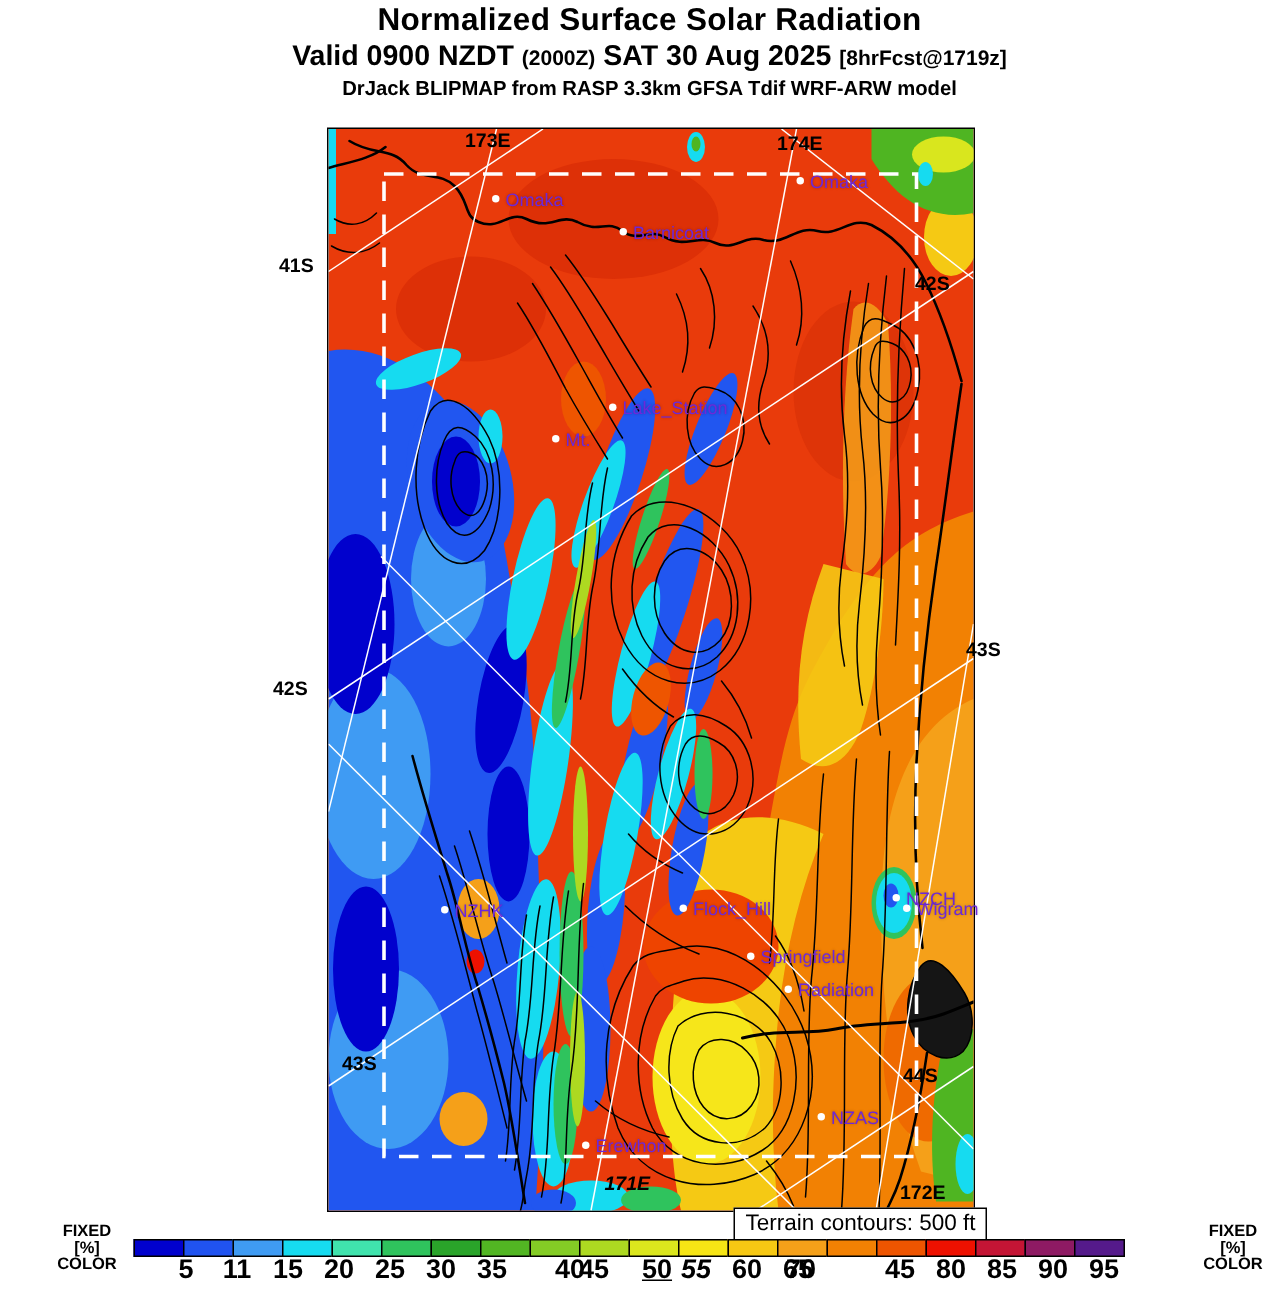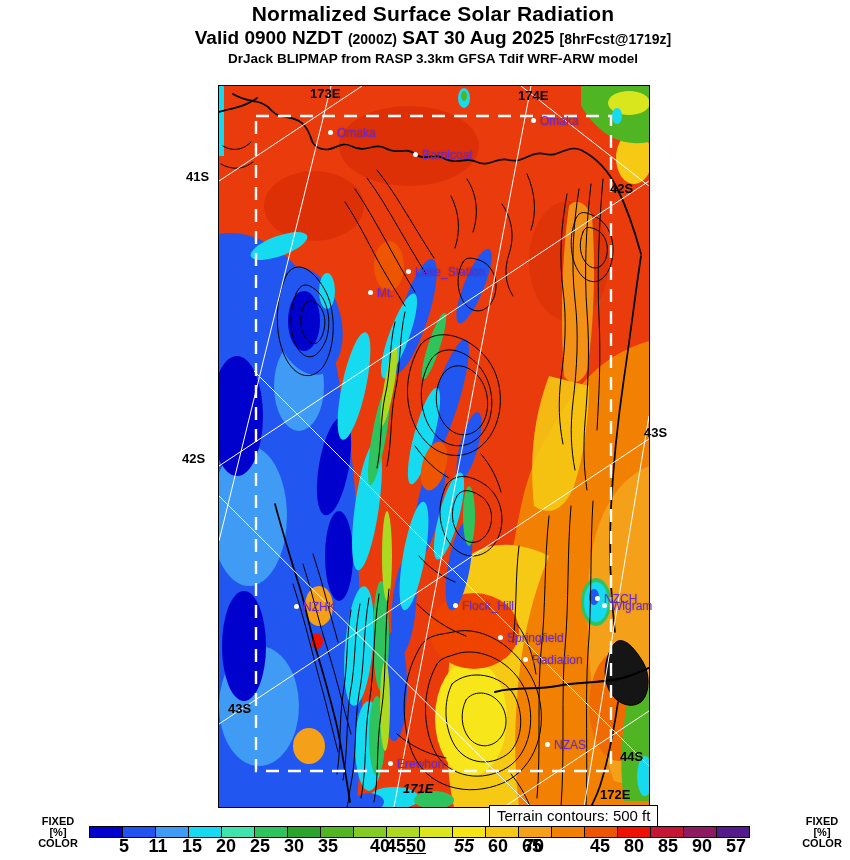--- a/index.html
+++ b/index.html
@@ -202,21 +202,21 @@
 </div>
 
 <div class="lbl-layer" id="grid-layer">
     <div class="grid-lbl" style="left: 92px; top: 1px;">173E</div>
     <div class="grid-lbl" style="left: 300px; top: 3px;">174E</div>
     <div class="grid-lbl" style="left: -32px; top: 84px;">41S</div>
     <div class="grid-lbl" style="left: -36px; top: 366px;">42S</div>
     <div class="grid-lbl" style="left: 10px; top: 616px;">43S</div>
     <div class="grid-lbl" style="left: 392px; top: 96px;">42S</div>
     <div class="grid-lbl" style="left: 426px; top: 340px;">43S</div>
-    <div class="grid-lbl" style="left: 402px; top: 624px; margin-top: 40px;">44S</div>
+    <div class="grid-lbl" style="left: 384px; top: 624px;">44S</div>
     <div class="grid-lbl" style="left: 185px; top: 696px; font-style: italic;">171E</div>
     <div class="grid-lbl" style="left: 382px; top: 702px;">172E</div>
   </div>
 <div class="lbl-layer" id="site-layer">
     <div class="site" style="left: 110px; top: 41px;"><span class="dot"></span><span>Omaka</span></div>
     <div class="site" style="left: 195px; top: 63px;"><span class="dot"></span><span>Barnicoat</span></div>
     <div class="site" style="left: 313px; top: 29px;"><span class="dot"></span><span>Omaka</span></div>
     <div class="site" style="left: 188px; top: 180px;"><span class="dot"></span><span>Lake_Station</span></div>
     <div class="site" style="left: 150px; top: 201px;"><span class="dot"></span><span>Mt.</span></div>
     <div class="site" style="left: 76px; top: 515px;"><span class="dot"></span><span>NZHK</span></div>
@@ -244,23 +244,23 @@
 <div id="tick-layer">
     <div class="tick" style="left: 104px;">5</div>
     <div class="tick" style="left: 138px;">11</div>
     <div class="tick" style="left: 172px;">15</div>
     <div class="tick" style="left: 206px;">20</div>
     <div class="tick" style="left: 240px;">25</div>
     <div class="tick" style="left: 274px;">30</div>
     <div class="tick" style="left: 308px;">35</div>
     <div class="tick" style="left: 360px;">40</div>
     <div class="tick" style="left: 376px;">45</div>
-    <div class="tick" style="left: 396px; text-decoration: underline;">50</div>
+    <div class="tick" style="left: 418px; text-decoration: underline;">50</div>
     <div class="tick" style="left: 444px; font-style: italic;">55</div>
     <div class="tick" style="left: 478px;">60</div>
     <div class="tick" style="left: 512px;">65</div>
     <div class="tick" style="left: 514px; text-align: center;">70</div>
     <div class="tick" style="left: 580px;">45</div>
     <div class="tick" style="left: 614px;">80</div>
     <div class="tick" style="left: 648px;">85</div>
     <div class="tick" style="left: 682px;">90</div>
-    <div class="tick" style="left: 716px;">57</div>
+    <div class="tick" style="left: 716px;">95</div>
   </div>
 
 </body></html>

